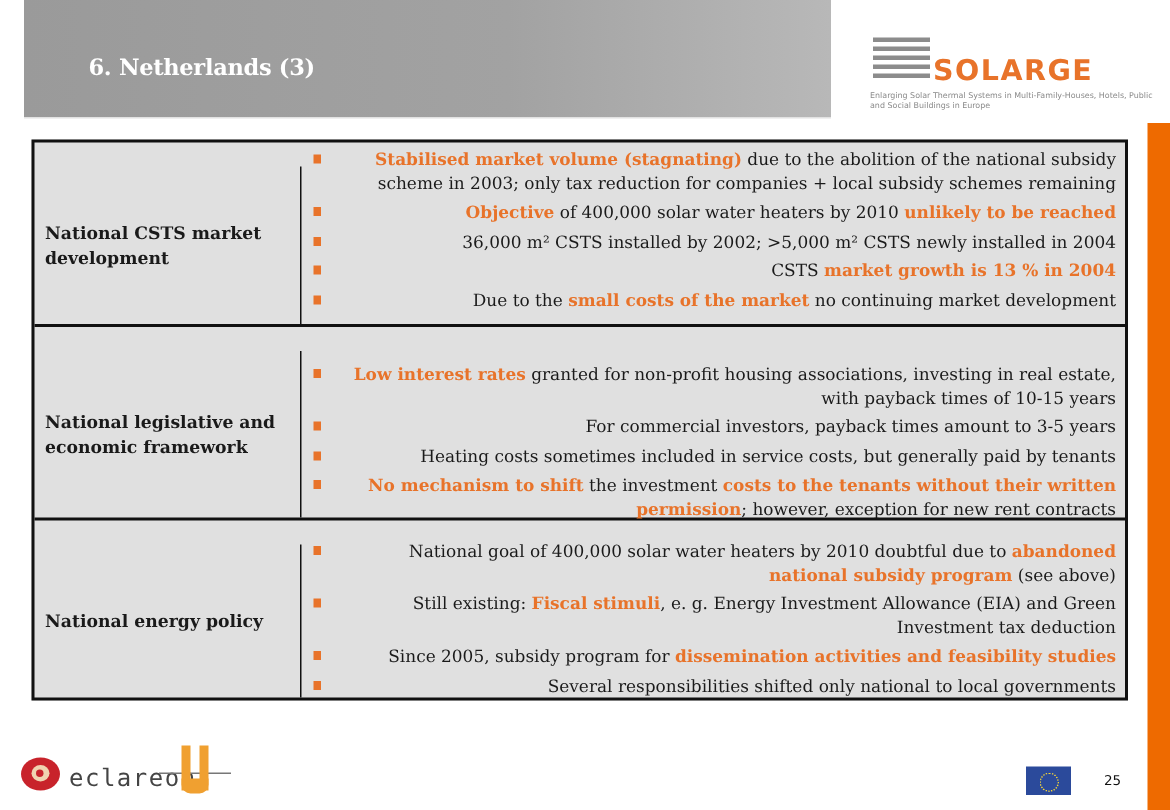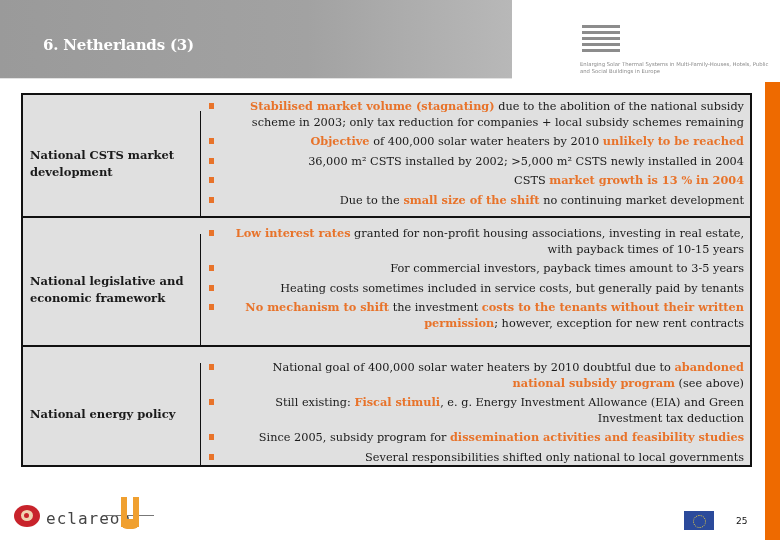--- a/index.html
+++ b/index.html
@@ -1,17 +1,17 @@
 <!DOCTYPE html>
 <html><head>
 <meta charset="utf-8">
 <style>
   html, body { margin:0; padding:0; }
   body { width:780px; height:540px; position:relative; overflow:hidden; background:#ffffff; font-family:"DejaVu Serif", serif; }
-  .header { position:absolute; left:0; top:0; width:512px; height:78px; background:linear-gradient(to right, #9a9a9a 0%, #a2a2a2 60%, #b8b8b8 100%); border-bottom:1px solid #e2e2e2; }
+  .header { position:absolute; left:16px; top:0; width:512px; height:78px; background:linear-gradient(to right, #9a9a9a 0%, #a2a2a2 60%, #b8b8b8 100%); border-bottom:1px solid #e2e2e2;padding-left:26px; }
   .header-title { position:absolute; left:43px; top:36px; color:#ffffff; font-family:"DejaVu Serif", serif; font-weight:bold; font-size:15px; letter-spacing:-0.2px; }
   .logo { position:absolute; left:580px; top:22px; width:190px; height:58px; }
   .logo-bars { position:absolute; left:2px; top:3px; width:38px; }
   .logo-bars div { height:3px; background:#8c8c8c; margin-bottom:3px; }
   .logo-word { position:absolute; left:42px; top:14px; color:#e8732a; font-family:"DejaVu Sans", sans-serif; font-weight:bold; font-size:19px; letter-spacing:1px; }
   .logo-tag { position:absolute; left:0; top:39px; width:200px; color:#8a8a8a; font-family:"DejaVu Sans", sans-serif; font-size:5.3px; line-height:7px; }
   .orange-bar { position:absolute; left:765px; top:82px; width:15px; height:458px; background:#ee6a00; }
   .table { position:absolute; left:21px; top:93px; width:731px; border:2px solid #111; background:#e0e0e0; box-sizing:border-box; }
   .row { display:flex; border-bottom:2px solid #111; box-sizing:border-box; }
   .row:last-child { border-bottom:none; }
@@ -43,39 +43,40 @@
 </div>
 
 <div class="logo">
   <div class="logo-bars">
     <div></div>
       <div></div>
       <div></div>
       <div></div>
       <div></div>
   </div>
+  <div class="logo-word">SOLARGE</div>
   <div class="logo-tag">Enlarging Solar Thermal Systems in Multi-Family-Houses, Hotels, Public and Social Buildings in Europe</div>
 </div>
 
 <div class="orange-bar"></div>
 
 <div class="table">
   <div class="row" style="height:123px;">
     <div class="label-cell">National CSTS market development</div>
     <div class="content-cell">
         <div class="bullet"><span class="hl">Stabilised market volume (stagnating)</span><span> due to the abolition of the national subsidy scheme in 2003; only tax reduction for companies + local subsidy schemes remaining</span></div>
         <div class="bullet"><span class="hl">Objective</span><span> of 400,000 solar water heaters by 2010 </span><span class="hl">unlikely to be reached</span></div>
         <div class="bullet"><span>36,000 m² CSTS installed by 2002; &gt;5,000 m² CSTS newly  installed in 2004</span></div>
         <div class="bullet"><span>CSTS </span><span class="hl">market growth is 13 % in 2004</span></div>
-        <div class="bullet"><span>Due to the </span><span class="hl">small size of the shift</span><span> no continuing market development</span></div>
+        <div class="bullet"><span>Due to the </span><span class="hl">small costs of the market</span><span> no continuing market development</span></div>
       </div>
   </div>
   <div class="row" style="height:129px;">
     <div class="label-cell">National legislative and economic framework</div>
-    <div class="content-cell" style="padding-top:8px;">
+    <div class="content-cell" style="padding-top:8px;margin-top:16px;">
         <div class="bullet"><span class="hl">Low interest rates</span><span> granted for non-profit housing associations, investing in real estate, with payback times of 10-15 years</span></div>
         <div class="bullet"><span>For commercial investors, payback times amount to 3-5 years</span></div>
         <div class="bullet"><span>Heating costs sometimes included in service costs, but generally paid by tenants</span></div>
         <div class="bullet"><span class="hl">No mechanism to shift</span><span> the investment </span><span class="hl">costs to the tenants without their written permission</span><span>; however, exception for new rent contracts</span></div>
       </div>
   </div>
   <div class="row" style="height:118px;">
     <div class="label-cell">National energy policy</div>
     <div class="content-cell" style="padding-top:13px;">
         <div class="bullet"><span>National goal of 400,000 solar water heaters by 2010 doubtful due to </span><span class="hl">abandoned national subsidy program</span><span> (see above)</span></div>

